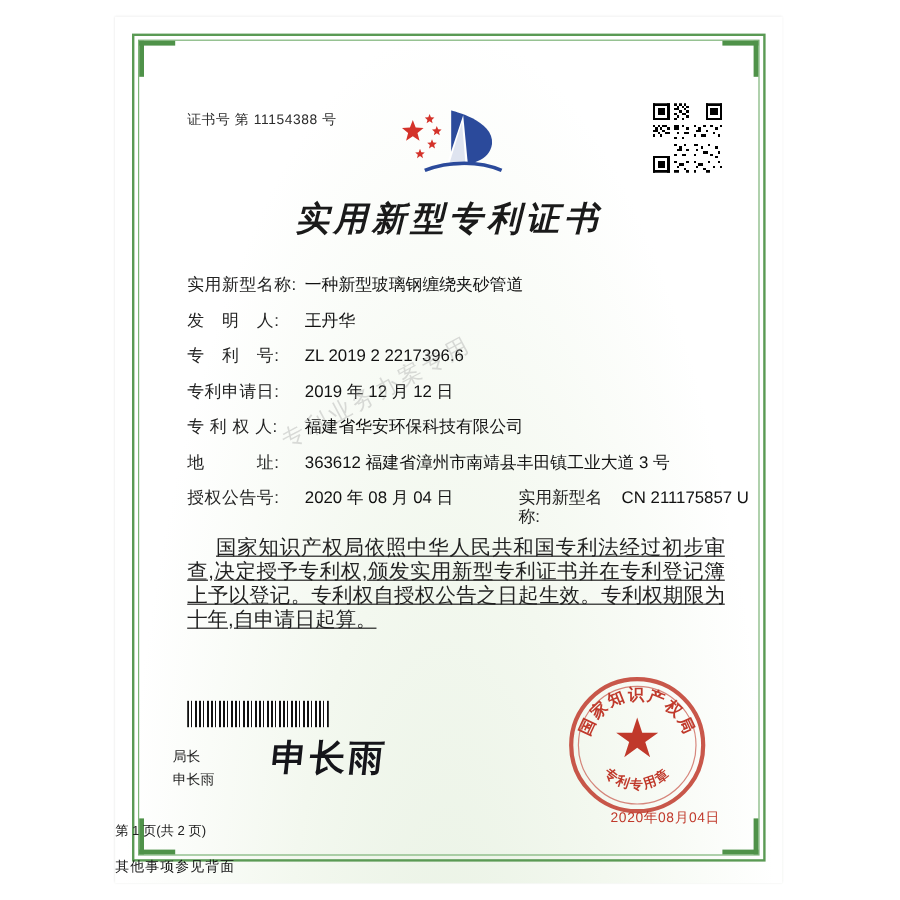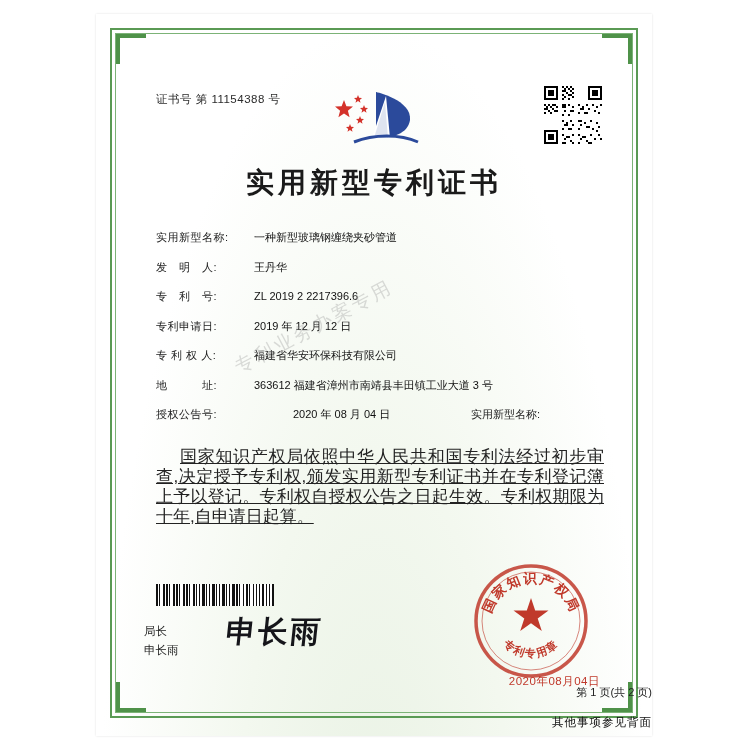--- a/index.html
+++ b/index.html
@@ -57,38 +57,39 @@
     background:#ffffff;
   }
   .qr svg{display:block;}
 
   .title{
     position:absolute;left:0;right:0;top:150px;
     text-align:center;
     font-family:"DejaVu Sans","Liberation Sans",sans-serif;
     font-size:28px;font-weight:bold;color:#1a1a1a;
     letter-spacing:4px;
+    font-style:italic;
   }
 
   .fields{
     position:absolute;left:60px;top:215px;right:46px;
-    font-size:11px;color:#222;
+    font-size:14px;color:#222;
   }
   .frow{
     display:flex;align-items:flex-start;
     margin-bottom:13.5px;
     line-height:16px;
   }
   .flabel{
     width:98px;flex:0 0 98px;
     letter-spacing:0.5px;
     color:#222;
   }
   .fvalue{flex:1;color:#111;}
-  .frow.inline2 .fvalue{flex:0 0 auto;width:178px;margin-left:39px;}
+  .frow.inline2 .fvalue{flex:0 0 auto;width:178px;}
   .flabel2{width:86px;flex:0 0 86px;}
 
   .body-text{
     position:absolute;left:60px;right:48px;top:433px;
     font-size:17px;line-height:20px;color:#222;
     text-align:justify;
     text-decoration:underline;
   }
   .body-text p{margin:0 0 6px 0;text-indent:24px;}
 
@@ -120,25 +121,25 @@
     position:absolute;right:62px;top:548px;
     width:118px;height:118px;
   }
   .seal-date{
     position:absolute;right:52px;top:660px;
     font-size:11.5px;color:#c0392b;letter-spacing:0.5px;
   }
 
   .page-no{
     position:absolute;left:0;right:0;bottom:36px;
-    text-align:right;font-size:11px;color:#222;
+    text-align:left;font-size:11px;color:#222;
   }
   .footer-note{
     position:absolute;left:0;right:0;bottom:6px;
-    text-align:right;font-size:11.5px;color:#111;letter-spacing:1px;
+    text-align:left;font-size:11.5px;color:#111;letter-spacing:1px;
   }
 
   
   .watermark{
     position:absolute;left:130px;top:300px;
     transform:rotate(-28deg);
     font-size:19px;color:rgba(150,150,150,0.33);
     letter-spacing:3px;
     white-space:nowrap;
     pointer-events:none;
@@ -306,20 +307,21 @@
         <div class="fvalue">福建省华安环保科技有限公司</div>
       </div>
       <div class="frow">
         <div class="flabel">地　　　址:</div>
         <div class="fvalue">363612 福建省漳州市南靖县丰田镇工业大道 3 号</div>
       </div>
       <div class="frow inline2">
         <div class="flabel">授权公告号:</div>
         <div class="fvalue">2020 年 08 月 04 日</div>
         <div class="flabel2">实用新型名称:</div>
+        <div class="fvalue">CN 211175857 U</div>
       </div>
     </div>
 
     <div class="body-text">
       <p>国家知识产权局依照中华人民共和国专利法经过初步审查,决定授予专利权,颁发实用新型专利证书并在专利登记簿上予以登记。专利权自授权公告之日起生效。专利权期限为十年,自申请日起算。</p>
     </div>
 
     <div class="barcode"></div>
 
     <div class="sign-block">

